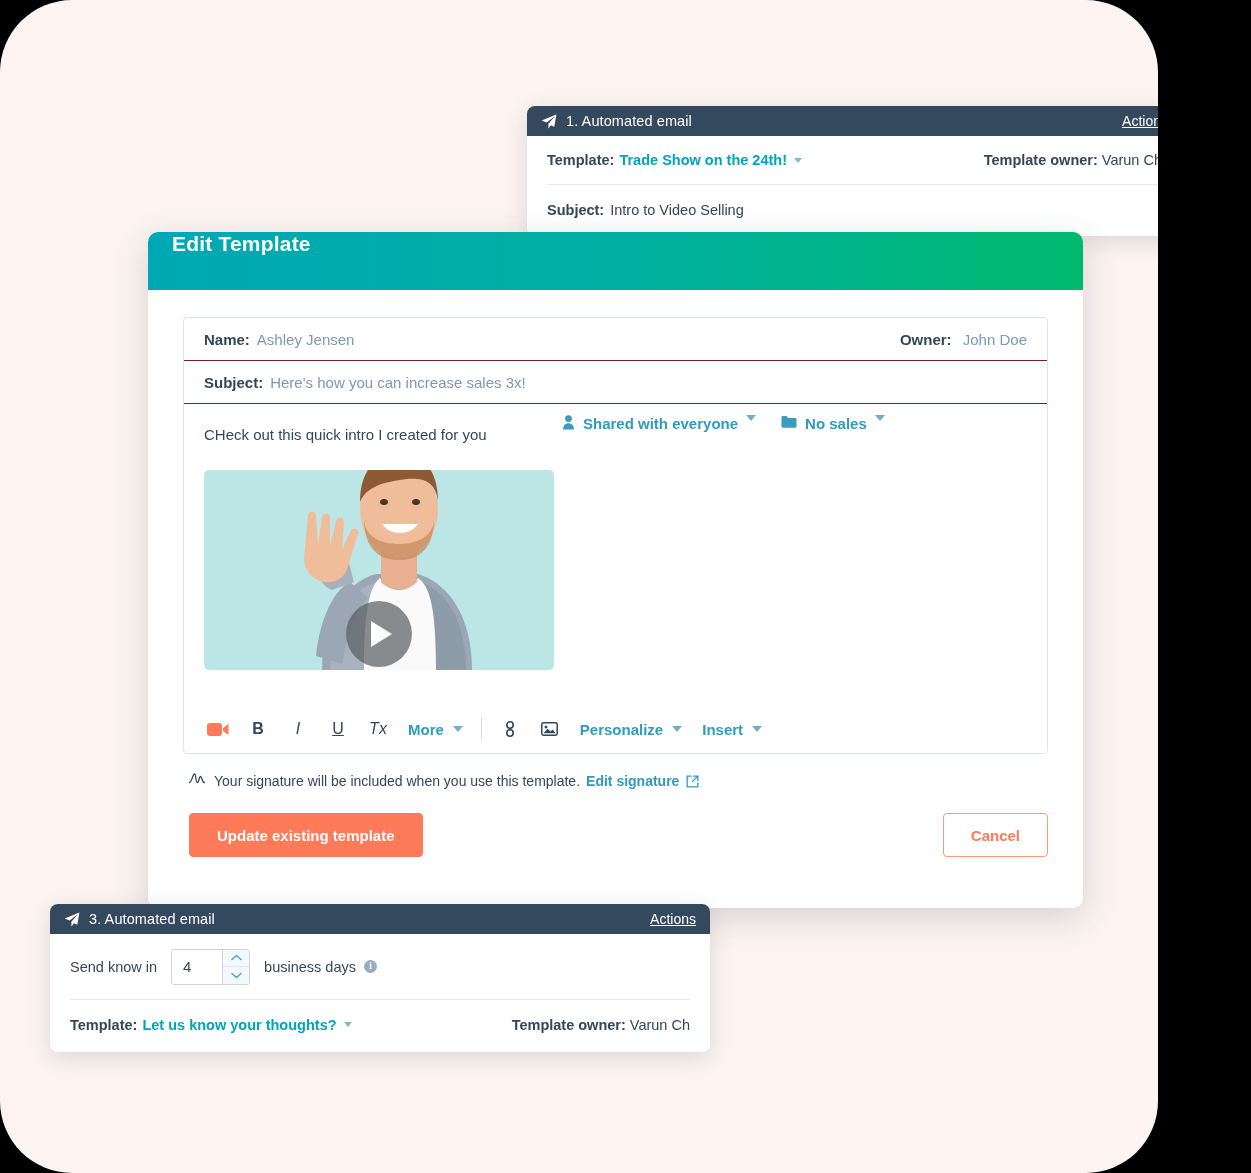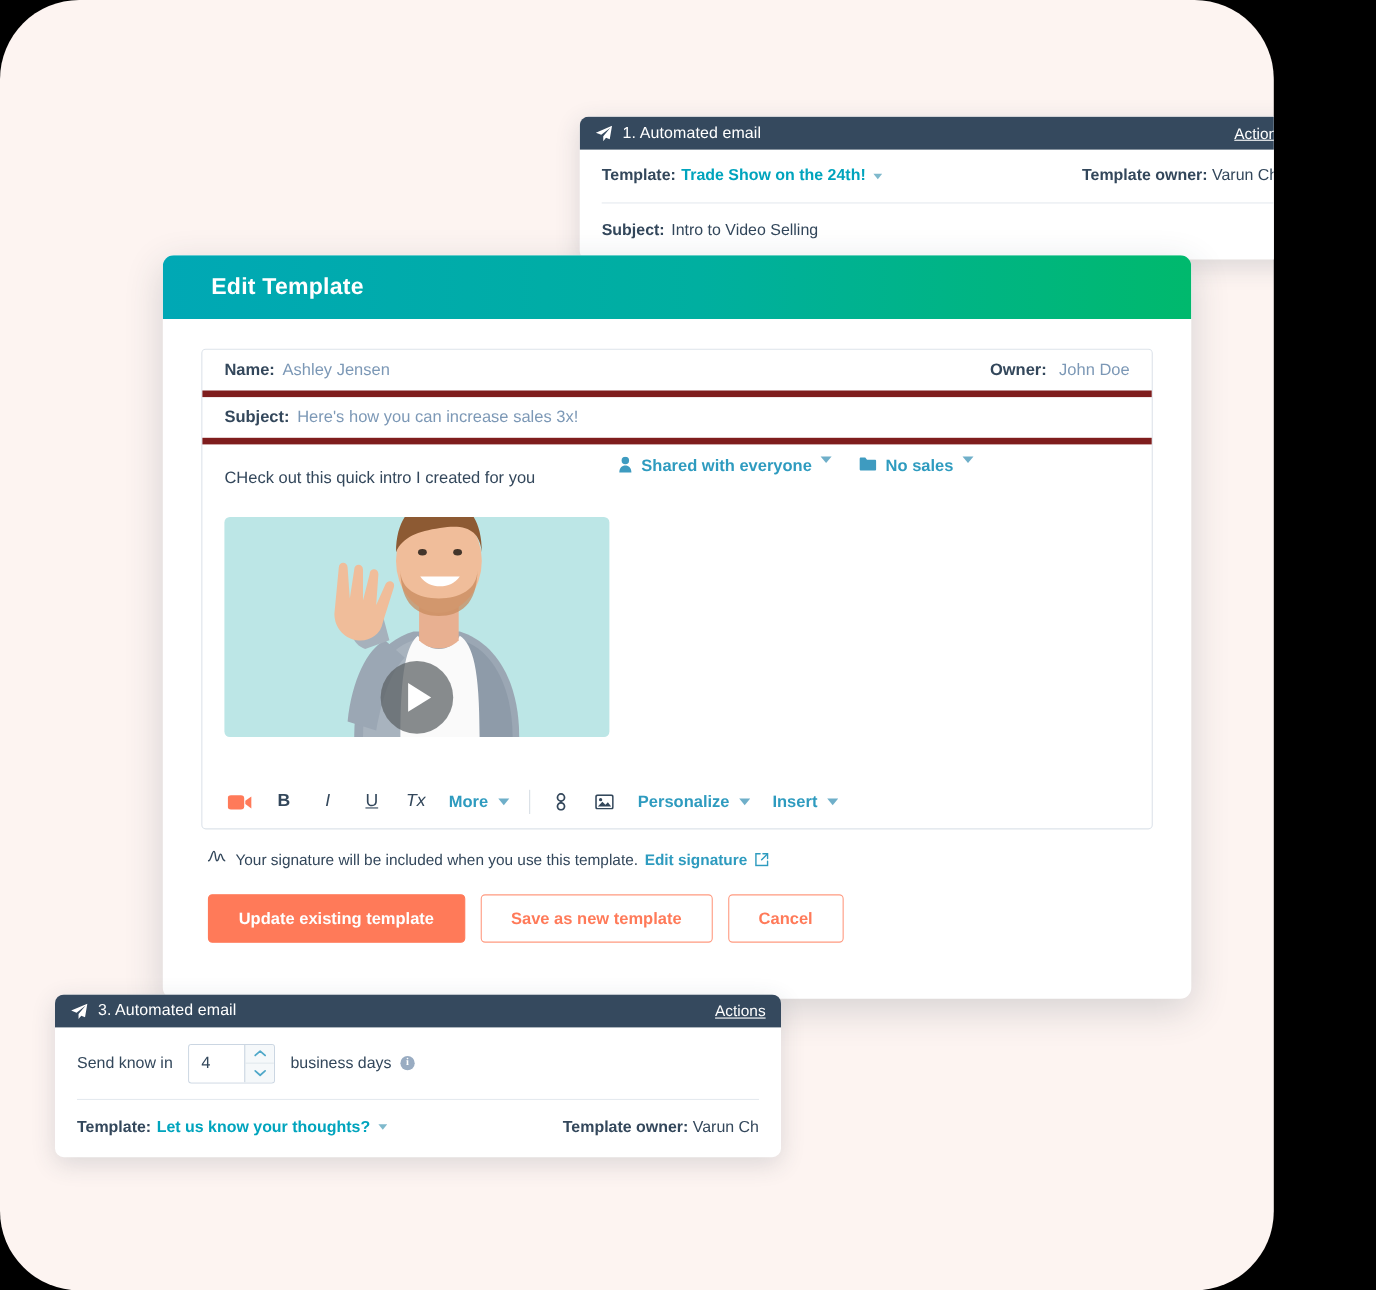--- a/index.html
+++ b/index.html
@@ -165,41 +165,40 @@
     background: #FFFFFF;
     border-radius: 10px;
     box-shadow: 0 10px 34px rgba(45, 62, 80, 0.19);
     overflow: hidden;
     z-index: 4;
   }
   #modal-header {
     height: 58px;
     background: linear-gradient(90deg, #00A8B5 0%, #00AFA0 52%, #00B96D 100%);
     display: flex;
-    align-items: center;
-    padding-left: 44px;
+    padding-left: 24px;
   }
   #modal-title {
     color: #FFFFFF;
     font-size: 21px;
     font-weight: bold;
     letter-spacing: .2px;
   }
   #modal-body { padding: 27px 35px 0 35px; }
 
   .form-box {
     border: 1px solid #DDE3EA;
     border-radius: 4px;
   }
   .form-row {
     display: flex;
     align-items: center;
     padding: 0 20px;
     height: 43px;
-    border-bottom: 6px solid #7f1d1d;
+    border-bottom: 1px solid #7f1d1d;
     font-size: 15px;
   }
   .form-row:last-child { border-bottom: none; }
   .f-lbl { font-weight: bold; color: #33475B; }
   .f-val { margin-left: 7px; color: #7C98B6; }
   .f-right { margin-left: auto; }
 
   
   .editor {
     position: relative;
@@ -324,20 +323,21 @@
     display: inline-flex;
     align-items: center;
   }
   .sig-link svg { margin-left: 7px; margin-right: 0; }
 
   
   .btn-row {
     display: flex;
     gap: 14px;
     padding: 24px 0 0 6px;
+    justify-content: space-between;
   }
   .btn {
     height: 44px;
     border-radius: 4px;
     font-size: 15px;
     font-weight: bold;
     display: flex;
     align-items: center;
     justify-content: center;
     cursor: pointer;
@@ -537,21 +537,20 @@
           <svg width="13" height="13" viewBox="0 0 13 13">
             <path d="M5 1.2 H1.2 V11.8 H11.8 V8" fill="none" stroke="#2E9BBF" stroke-width="1.3" stroke-linecap="round"></path>
             <path d="M7.6 1.2 H11.8 V5.4" fill="none" stroke="#2E9BBF" stroke-width="1.3" stroke-linecap="round"></path>
             <line x1="11.6" y1="1.4" x2="6.4" y2="6.6" stroke="#2E9BBF" stroke-width="1.3" stroke-linecap="round"></line>
           </svg>
         </span>
       </div>
 
       <div class="btn-row">
         <div class="btn btn-primary">Update existing template</div>
-        <div class="btn btn-secondary">Save as new template</div>
         <div class="btn btn-secondary">Cancel</div>
       </div>
     </div>
   </div>
 
   <div class="seq-card" id="card-bottom">
     <div class="seq-head">
       <svg class="plane" viewBox="0 0 16 15">
         <path d="M15.4 0.4 L0.7 6.6 L5.6 8.6 L13.9 2.2 L7.4 9.8 L7.4 14.4 L9.9 11.3 L13.3 12.7 Z" fill="#FFFFFF"></path>
       </svg>

